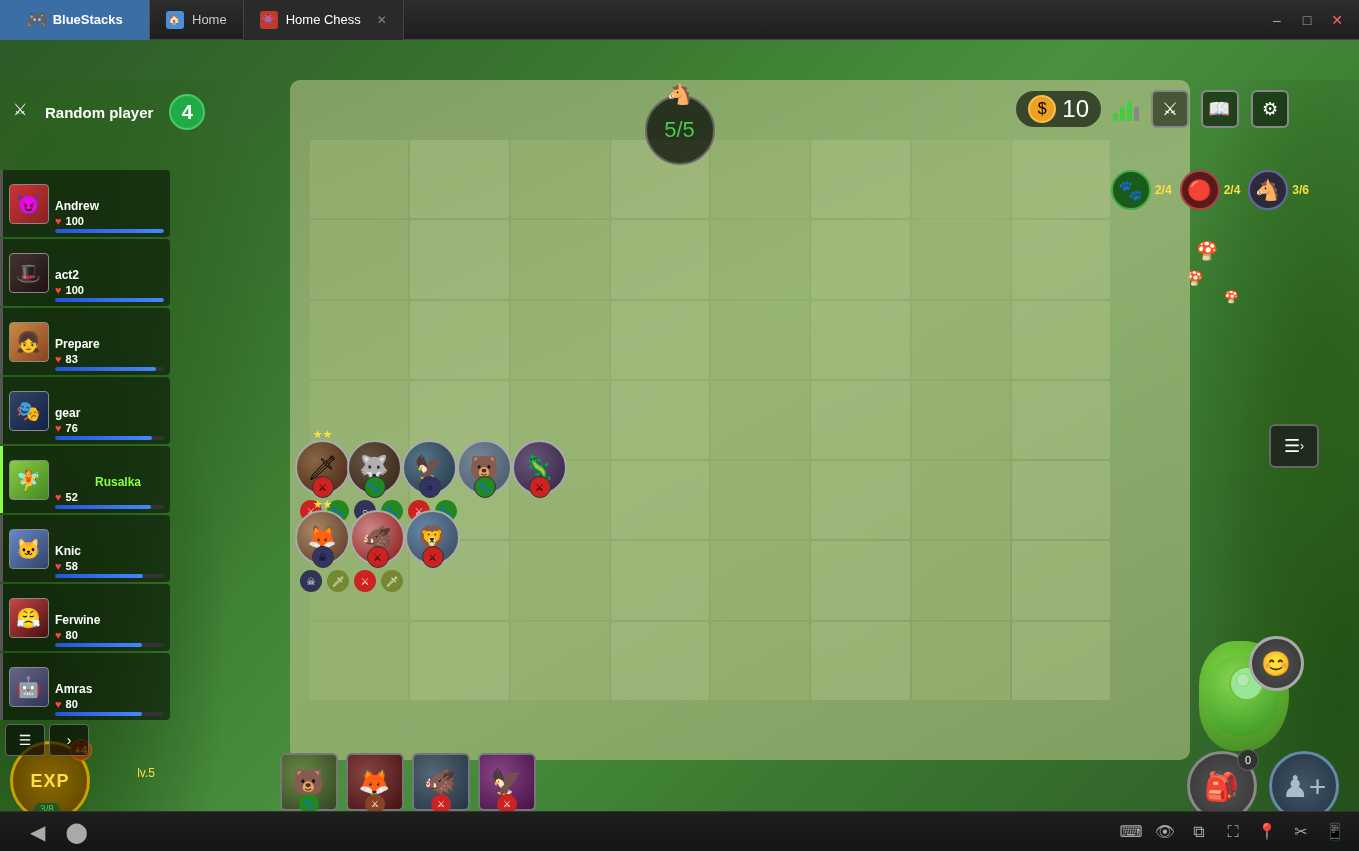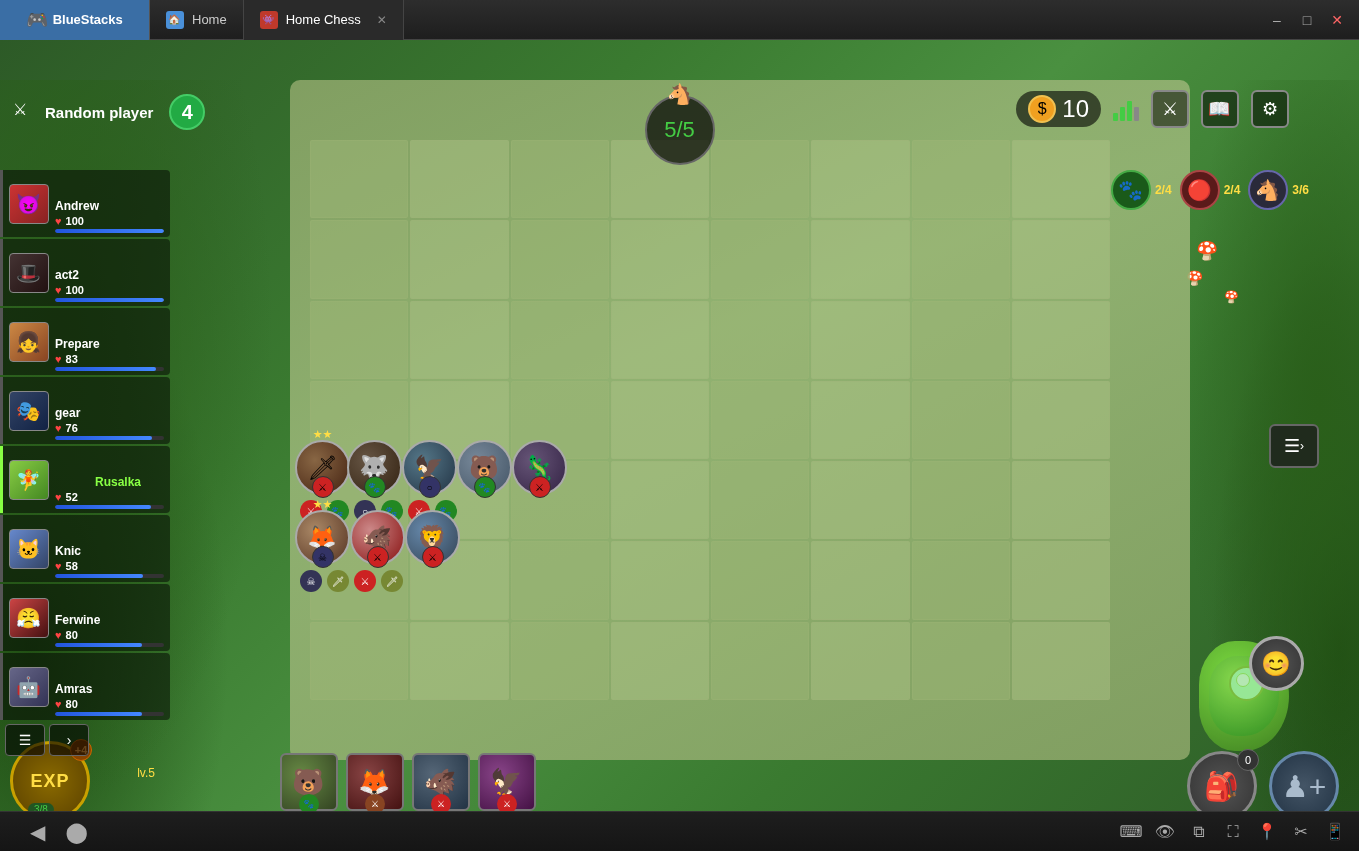--- a/index.html
+++ b/index.html
@@ -960,21 +960,21 @@
   </div>
 
   <div id="exp-btn">
     <div class="exp-circle">
       <div class="exp-plus">
         <span>+4</span>
       </div>
       <span class="exp-label">EXP</span>
     </div>
     <div class="exp-level" style="position:absolute; right:-35px; top:40%; color:#ffdd44; font-size:12px;">lv.5</div>
-    <div class="cost-badge" style="position:absolute; bottom:5px; left:18px;">
+    <div class="cost-badge" style="position:absolute; bottom:5px; left:24px;">
       <span>3/8</span>
     </div>
     <div style="position:absolute; bottom:-15px; left:15px; color:#aaa; font-size:11px;">$ 5</div>
   </div>
 
   <div id="bottom-left-menu">
     <div class="menu-btn">☰</div>
     <div class="menu-btn">›</div>
   </div>
 

